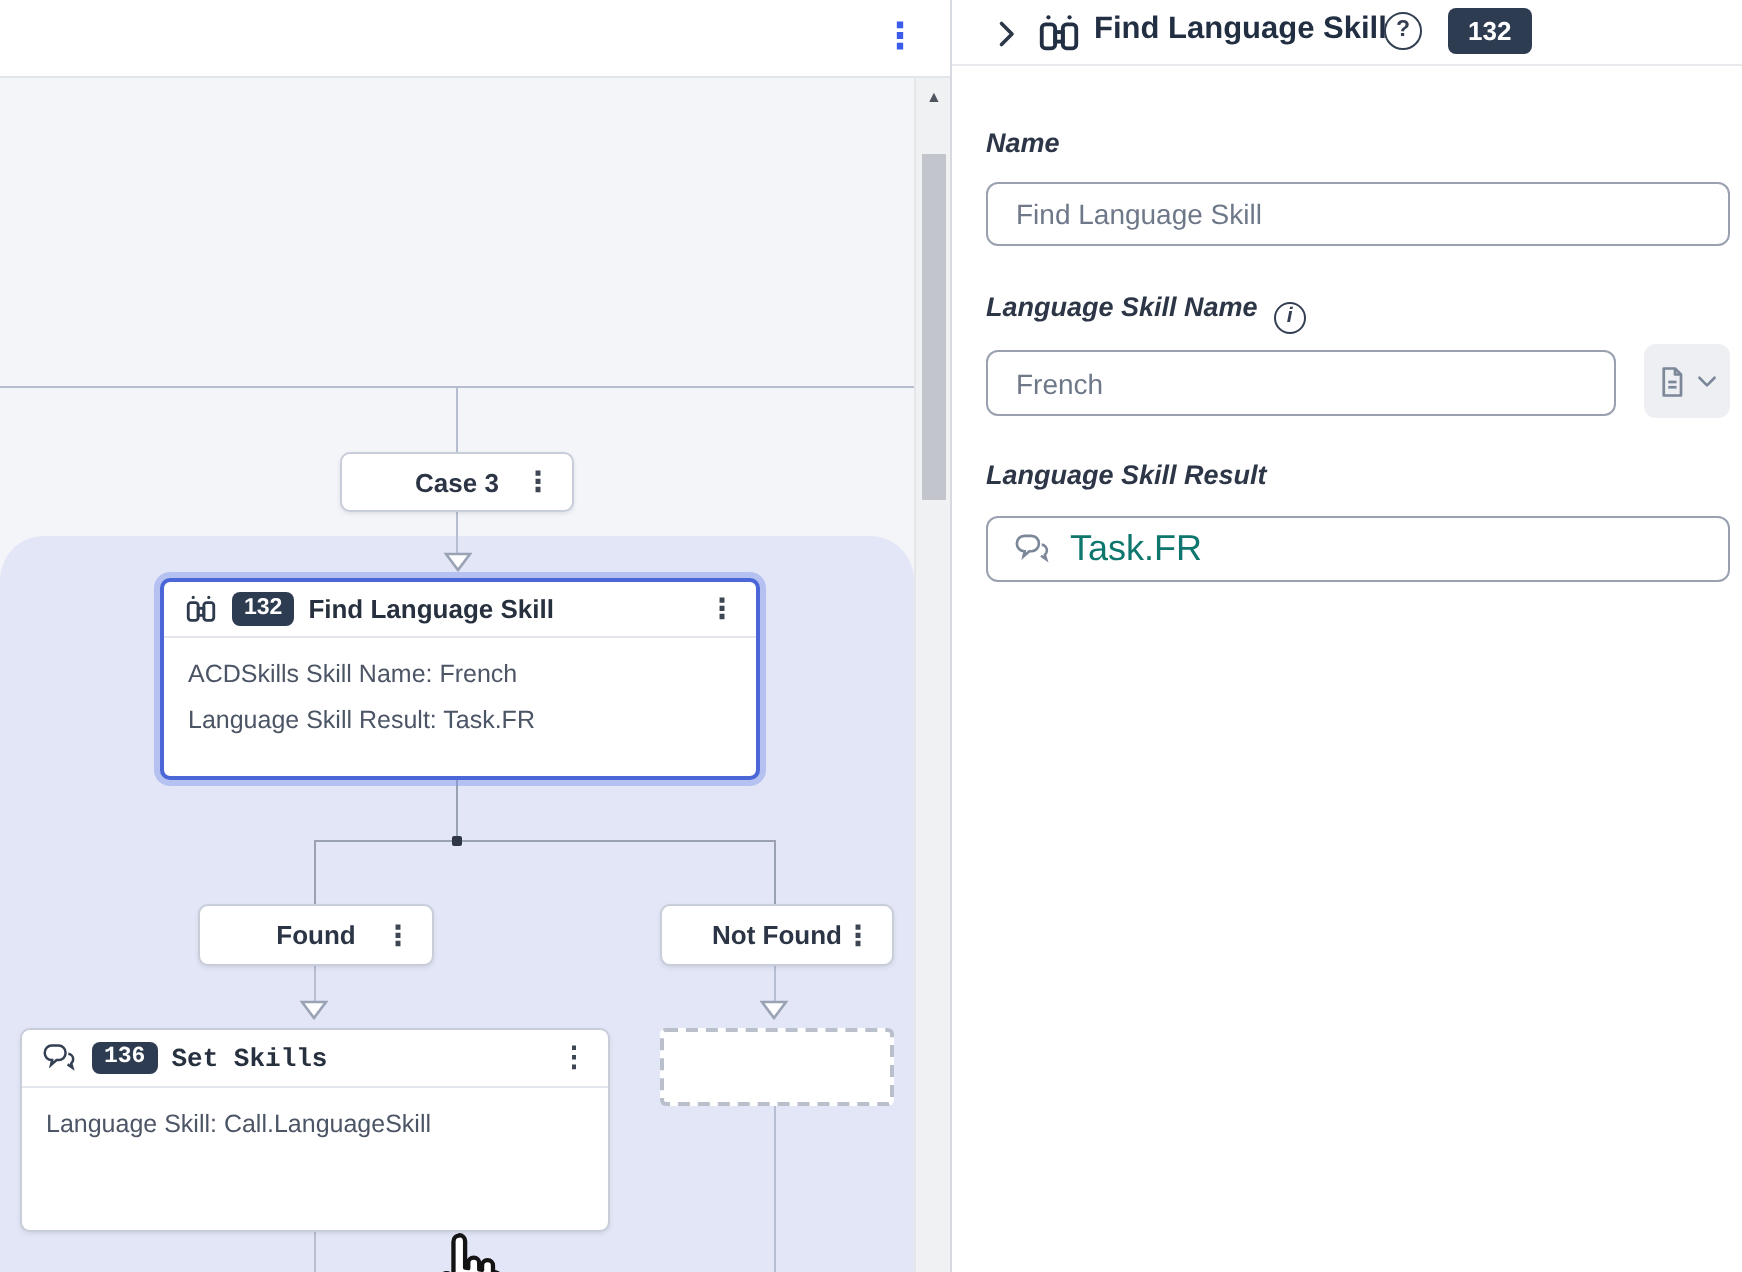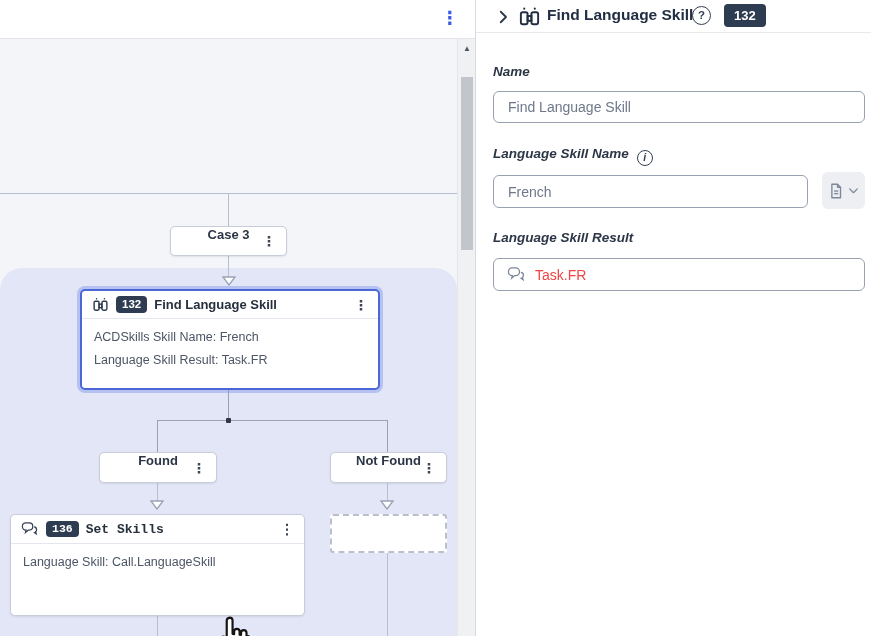--- a/index.html
+++ b/index.html
@@ -18,21 +18,21 @@
     background:#e3e6f6; border-radius:22px 22px 0 0; }
 
   .line { position:absolute; background:#b7bed1; }
   .line.dark { background:#9aa2b2; }
   .junction-dot { position:absolute; width:5px; height:5px; background:#2f3744; border-radius:1px; }
 
   .arrow-down { position:absolute; width:14px; height:10px; }
 
   .flow-node { position:absolute; background:#fff; border:1px solid #c7cdd9;
     border-radius:5px; box-shadow:0 1px 2px rgba(40,50,70,.10); cursor:pointer; }
-  .label-node { display:flex; justify-content:center;
+  .label-node { display:flex; align-items:center; justify-content:center;
     font-size:13px; font-weight:bold; color:#2c3545; }
   .label-node .kebab { position:absolute; right:10px; top:50%; transform:translateY(-50%);
     color:#3e4654; font-size:14px; font-weight:bold; cursor:pointer; }
   .node-header { display:flex; align-items:center; gap:7px; height:28px;
     padding:0 10px; border-bottom:1px solid #e3e6ec; }
   .node-header .kebab { margin-left:auto; color:#3e4654; font-size:14px; font-weight:bold; cursor:pointer; }
   .node-title { font-size:13px; font-weight:bold; color:#27303f; }
   .node-badge { background:#2e3c51; color:#fff; font-size:11.5px; font-weight:bold;
     padding:1.5px 6px; border-radius:4px; line-height:1.2; }
   .node-body { padding:7px 12px; }
@@ -71,21 +71,21 @@
     line-height:13.5px; vertical-align:-3px; margin-left:8px; cursor:pointer; }
   .text-input { position:absolute; height:32px; border:1px solid #99a1b0; border-radius:6px;
     background:#fff; padding:0 14px; font-size:14px; color:#6e7889;
     font-family:"Liberation Sans","DejaVu Sans",sans-serif; outline:none; }
   .resource-btn { position:absolute; left:346px; top:172px; width:43px; height:37px;
     background:#edeff3; border:none; border-radius:6px; display:flex; align-items:center;
     justify-content:center; gap:2px; cursor:pointer; }
   .result-field { position:absolute; left:17px; top:258px; width:372px; height:33px;
     border:1px solid #99a1b0; border-radius:6px; background:#fff; display:flex;
     align-items:center; padding:0 13px; gap:9px; cursor:pointer; }
-  .result-value { font-size:14px; color:#ef4444; }
+  .result-value { font-size:18px; color:#0f766e; }
 
   .cursor-hand { position:absolute; left:212px; top:571px; width:46px; height:52px;
     z-index:9; pointer-events:none; }
 </style>
 </head>
 <body>
 
 <div class="app">
 
   <div class="canvas-topbar">

